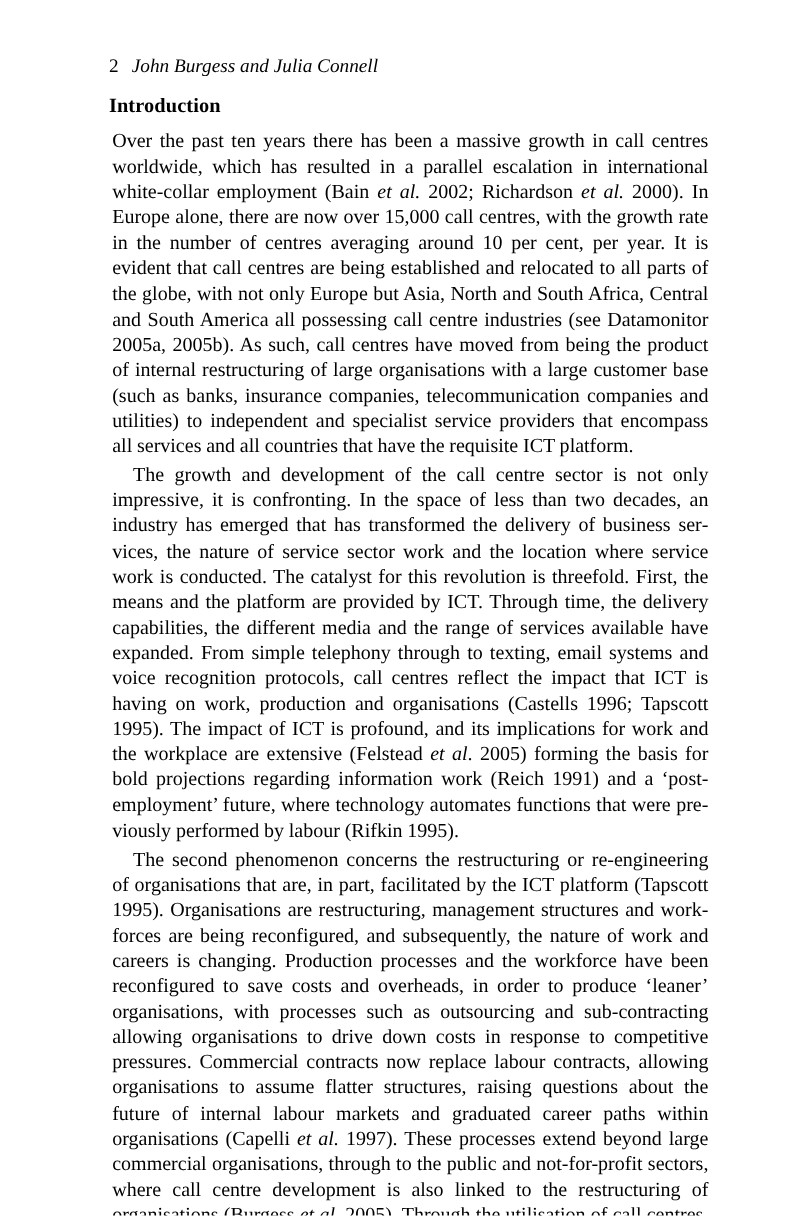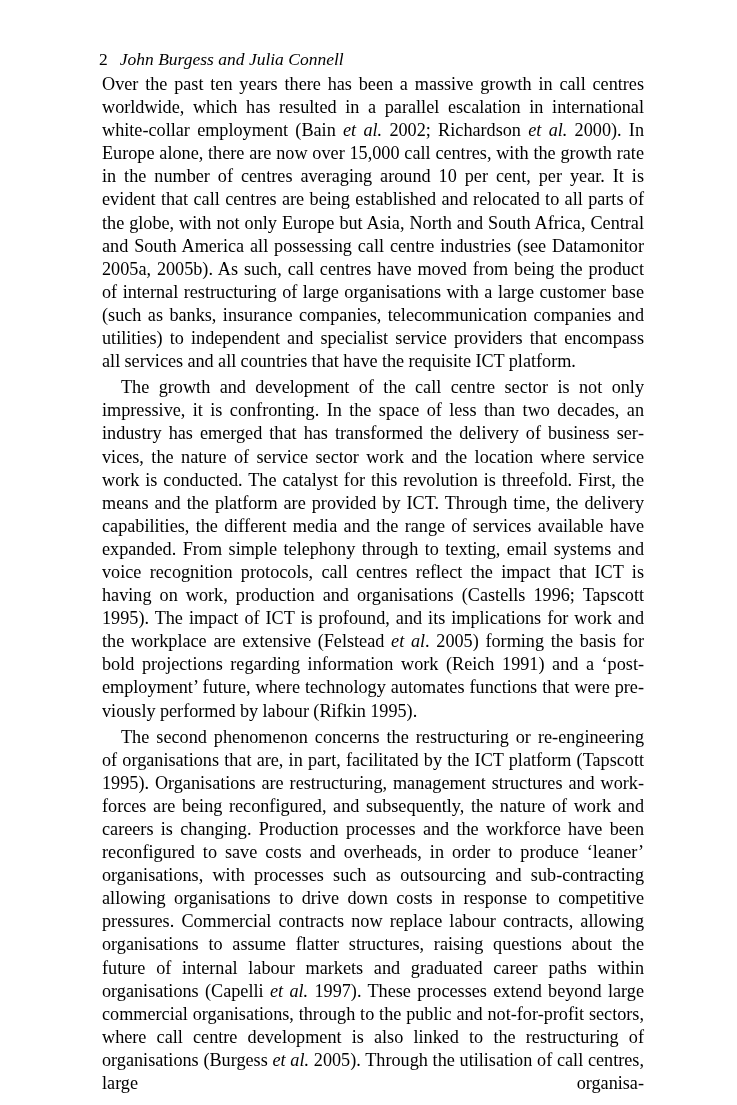--- a/index.html
+++ b/index.html
@@ -76,20 +76,21 @@
 <body>
 
 <div class="page">
 
   <div class="text-block">
 
     <div class="running-head">
       <span class="folio">2</span><span class="authors">John Burgess and Julia Connell</span>
     </div>
 
+    <h2 class="section-heading">Introduction</h2>
 
     <p class="body-text"><span>Over the past ten years there has been a massive growth in call centres worldwide, which has resulted in a parallel escalation in international white-collar employment (Bain </span><em>et al.</em><span> 2002; Richardson </span><em>et al.</em><span> 2000). In Europe alone, there are now over 15,000 call centres, with the growth rate in the number of centres averaging around 10 per cent, per year. It is evident that call centres are being established and relocated to all parts of the globe, with not only Europe but Asia, North and South Africa, Central and South America all possessing call centre industries (see Datamonitor 2005a, 2005b). As such, call centres have moved from being the product of internal restructuring of large organisations with a large customer base (such as banks, insurance companies, telecommunication companies and utilities) to independent and specialist service providers that encompass all services and all countries that have the requisite ICT platform.</span></p>
 
     <p class="body-text indented"><span>The growth and development of the call centre sector is not only impressive, it is confronting. In the space of less than two decades, an industry has emerged that has transformed the delivery of business ser­vices, the nature of service sector work and the location where service work is conducted. The catalyst for this revolution is threefold. First, the means and the platform are provided by ICT. Through time, the delivery capabilities, the different media and the range of services available have expanded. From simple telephony through to texting, email systems and voice recognition protocols, call centres reflect the impact that ICT is having on work, production and organisations (Castells 1996; Tapscott 1995). The impact of ICT is profound, and its implications for work and the workplace are extensive (Felstead </span><em>et al</em><span>. 2005) forming the basis for bold projections regarding information work (Reich 1991) and a ‘post­employment’ future, where technology automates functions that were pre­viously performed by labour (Rifkin 1995).</span></p>
 
     <p class="body-text indented continues"><span>The second phenomenon concerns the restructuring or re-engineering of organisations that are, in part, facilitated by the ICT platform (Tapscott 1995). Organisations are restructuring, management structures and work­forces are being reconfigured, and subsequently, the nature of work and careers is changing. Production processes and the workforce have been reconfigured to save costs and overheads, in order to produce ‘leaner’ organisations, with processes such as outsourcing and sub-contracting allowing organisations to drive down costs in response to competitive pres­sures. Commercial contracts now replace labour contracts, allowing organ­isations to assume flatter structures, raising questions about the future of internal labour markets and graduated career paths within organisations (Capelli </span><em>et al.</em><span> 1997). These processes extend beyond large commercial organisations, through to the public and not-for-profit sectors, where call centre development is also linked to the restructuring of organisations (Burgess </span><em>et al.</em><span> 2005). Through the utilisation of call centres, large organisa-</span></p>
 
   </div>
 </div>
 

